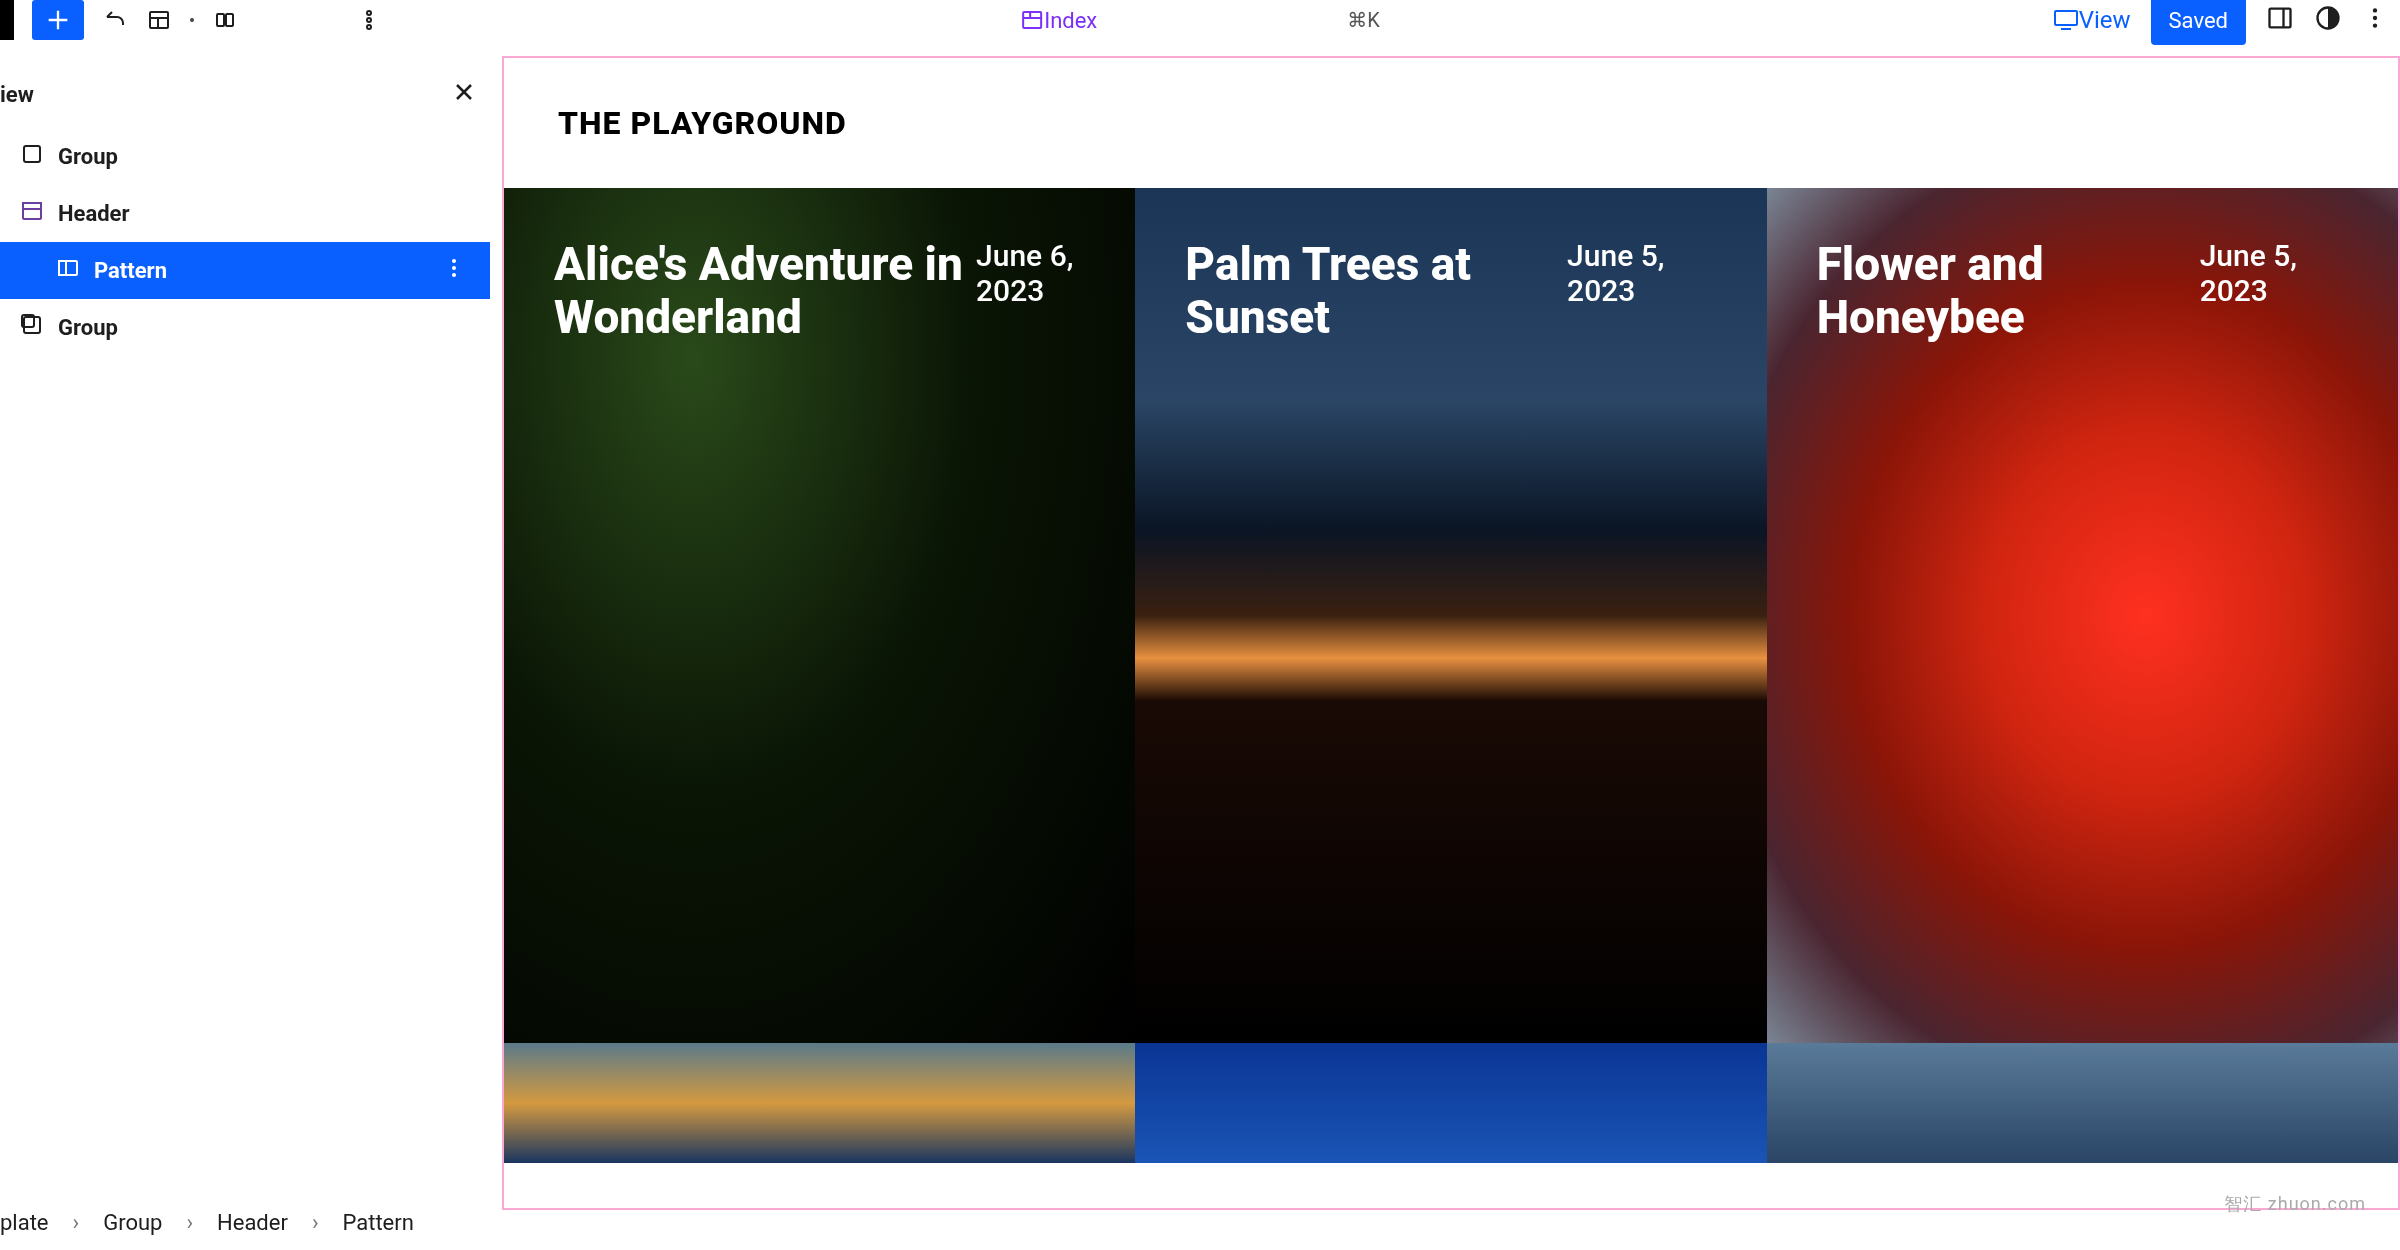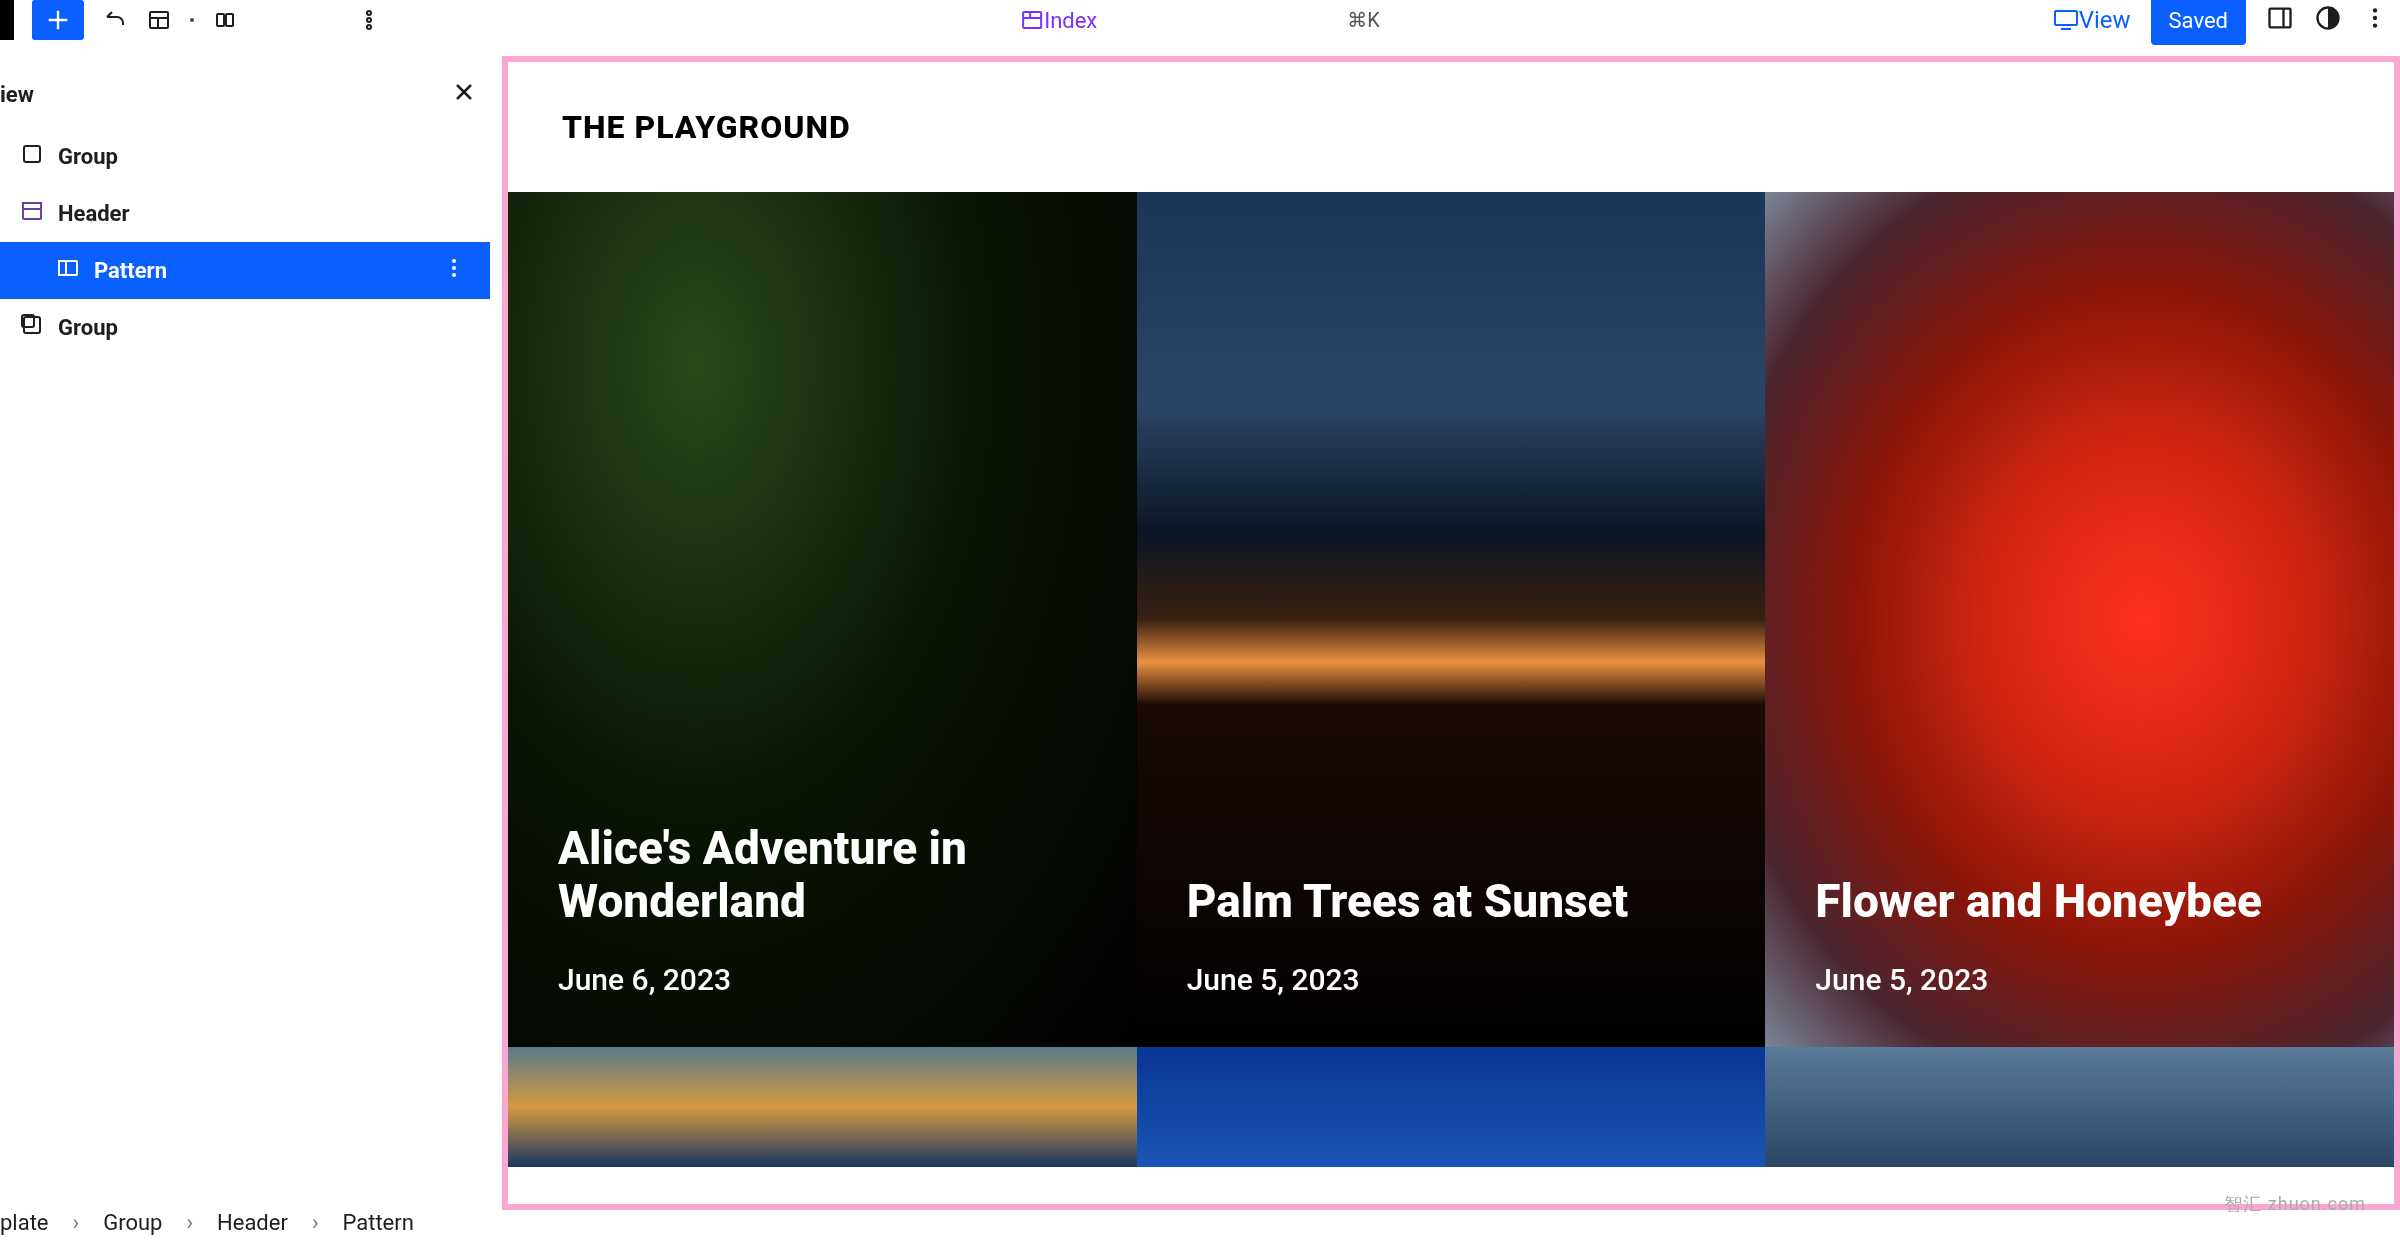--- a/index.html
+++ b/index.html
@@ -36,28 +36,28 @@
 .tree-item.indent2 { padding-left: 56px; }
 .tree-item.selected { background: #0a5fff; color: #fff; justify-content: space-between; }
 .tree-item.selected .tree-left { display: flex; align-items: center; gap: 14px; }
 .tree-item svg { width: 24px; height: 24px; }
 .block-icon-layout svg rect { fill: none; stroke: #6b3fa0; stroke-width: 2; }
 .block-icon-layout.white svg rect { stroke: #fff; }
 .group-icon svg { fill: none; stroke: #1e1e1e; stroke-width: 2; }
 
 
 .canvas-wrap { position: absolute; left: 502px; top: 56px; right: 0; bottom: 40px; overflow: hidden; }
-.canvas { border: 6px solid #f9a8d4; width: 100%; height: 100%; background: #fff; }
+.canvas { border: 2px solid #f9a8d4; width: 100%; height: 100%; background: #fff; }
 .site-header { display: flex; justify-content: space-between; align-items: center; padding: 46px 54px; }
 .site-title { font-size: 32px; font-weight: 800; letter-spacing: 1px; }
 .site-nav { display: flex; gap: 64px; align-items: center; }
 .nav-item { font-size: 28px; font-weight: 500; color: #1a1a1a; display: flex; align-items: center; gap: 6px; }
 .chev svg { width: 16px; height: 16px; stroke: #1a1a1a; stroke-width: 2; fill: none; }
 .posts-grid { display: grid; grid-template-columns: 1fr 1fr 1fr; height: 855px; }
-.post-card { position: relative; padding: 50px; display: flex; flex-direction: column; justify-content: flex-end; color: #fff; gap: 20px; }
+.post-card { position: relative; padding: 50px; display: flex; flex-direction: row; justify-content: flex-end; color: #fff; }
 .post-card.bg1 { background: radial-gradient(ellipse at 30% 20%, #2a4a1a 0%, #0a1505 45%, #000 100%); }
 .post-card.bg2 { background: linear-gradient(180deg, #1a3555 0%, #2a4565 25%, #0a1525 40%, #3a2010 50%, #e89040 55%, #1a0a05 60%, #000 100%); }
 .post-card.bg3 { background: radial-gradient(ellipse at 60% 50%, #ff3020 0%, #d02510 30%, #8a1508 55%, #4a2530 80%, #7a8595 100%); }
 .post-title { font-size: 46px; font-weight: 800; line-height: 1.15; margin-bottom: 14px; }
 .post-date { font-size: 30px; font-weight: 500; }
 .posts-grid2 { display: grid; grid-template-columns: 1fr 1fr 1fr; height: 120px; }
 .card-b1 { background: linear-gradient(180deg, #5a7a8a 0%, #d49a40 50%, #1a3560 100%); }
 .card-b2 { background: linear-gradient(180deg, #0a3595 0%, #1a55b5 100%); }
 .card-b3 { background: linear-gradient(180deg, #5a7a9a 0%, #2a4565 100%); }
 

